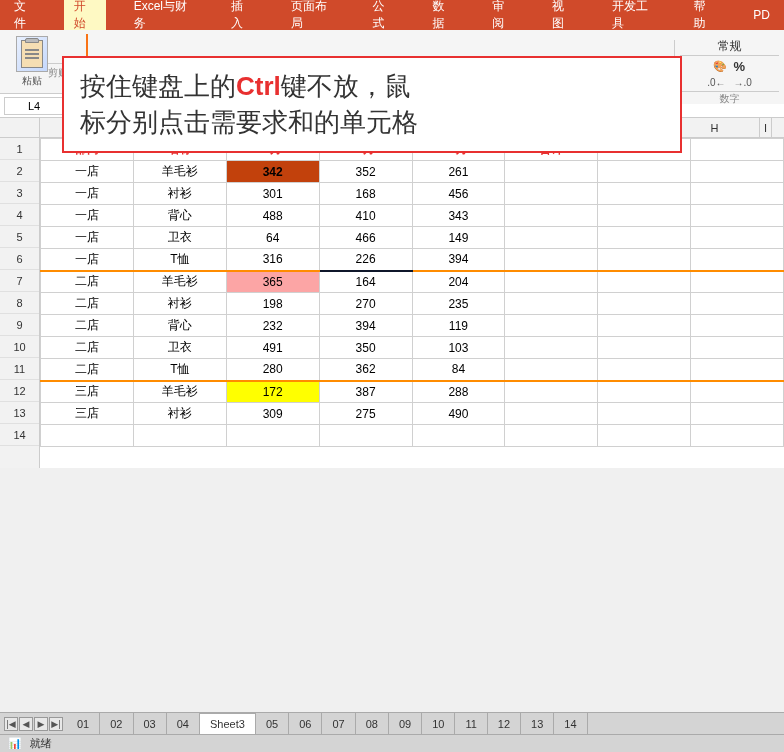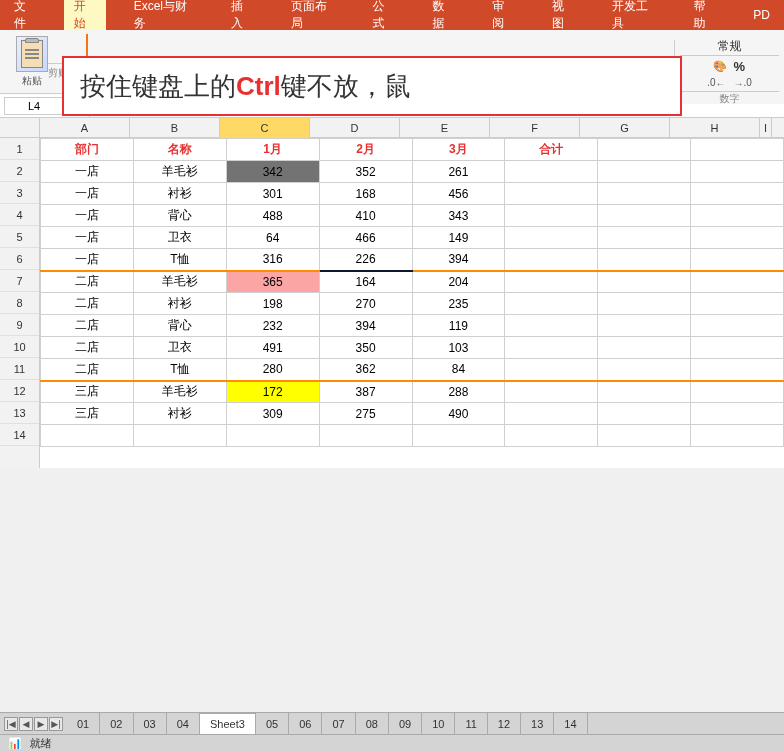--- a/index.html
+++ b/index.html
@@ -310,20 +310,21 @@
 </div>
 
 <div class="formula-bar">
   <input class="cell-ref" value="L4" style="">
   <div class="fx-btn">fx</div>
   <input class="formula-input" value="" style="">
 </div>
 
 <div class="tooltip-box">
   <span>按住键盘上的</span><span class="ctrl-text">Ctrl</span><span>键不放，鼠</span><br>
+  <span>标分别点击需要求和的单元格</span>
 </div>
 
 <div style="display:flex;flex-direction:column;margin-top:0;">
 
   <div class="col-headers">
     <div class="row-num-header"></div>
     <div class="col-header" style="width:90px;">A</div>
     <div class="col-header" style="width:90px;">B</div>
     <div class="col-header highlighted" style="width:90px;">C</div>
     <div class="col-header" style="width:90px;">D</div>
@@ -362,21 +363,21 @@
           <td class="header-cell" style="width:90px;">2月</td>
           <td class="header-cell" style="width:90px;">3月</td>
           <td class="header-cell" style="width:90px;">合计</td>
           <td style="width:90px;"></td>
           <td style="width:90px;"></td>
         </tr>
 
         <tr>
           <td style="width:90px;">一店</td>
           <td style="width:90px;">羊毛衫</td>
-          <td style="width:90px;background:#737373;">342</td>
+          <td style="width:90px;background:#c2410c;font-weight:bold;">342</td>
           <td style="width:90px;">352</td>
           <td style="width:90px;">261</td>
           <td style="width:90px;"></td>
           <td></td>
           <td></td>
         </tr>
 
         <tr>
           <td>一店</td>
           <td>衬衫</td>

